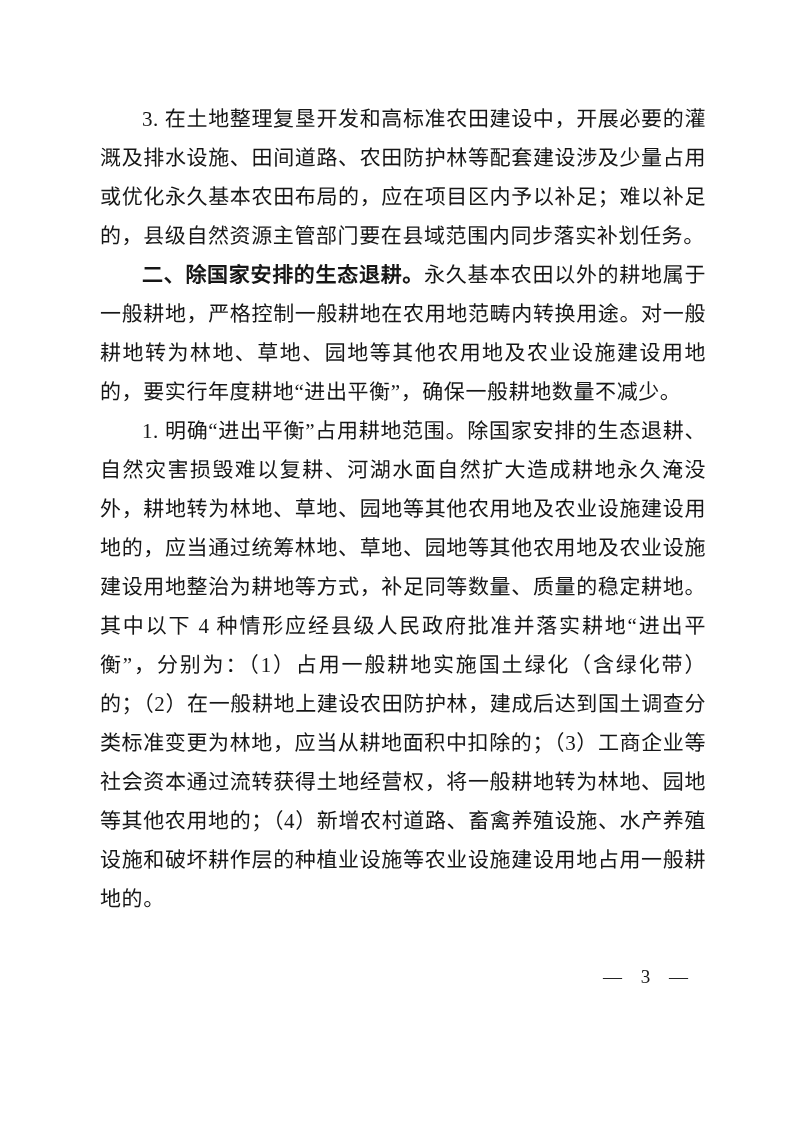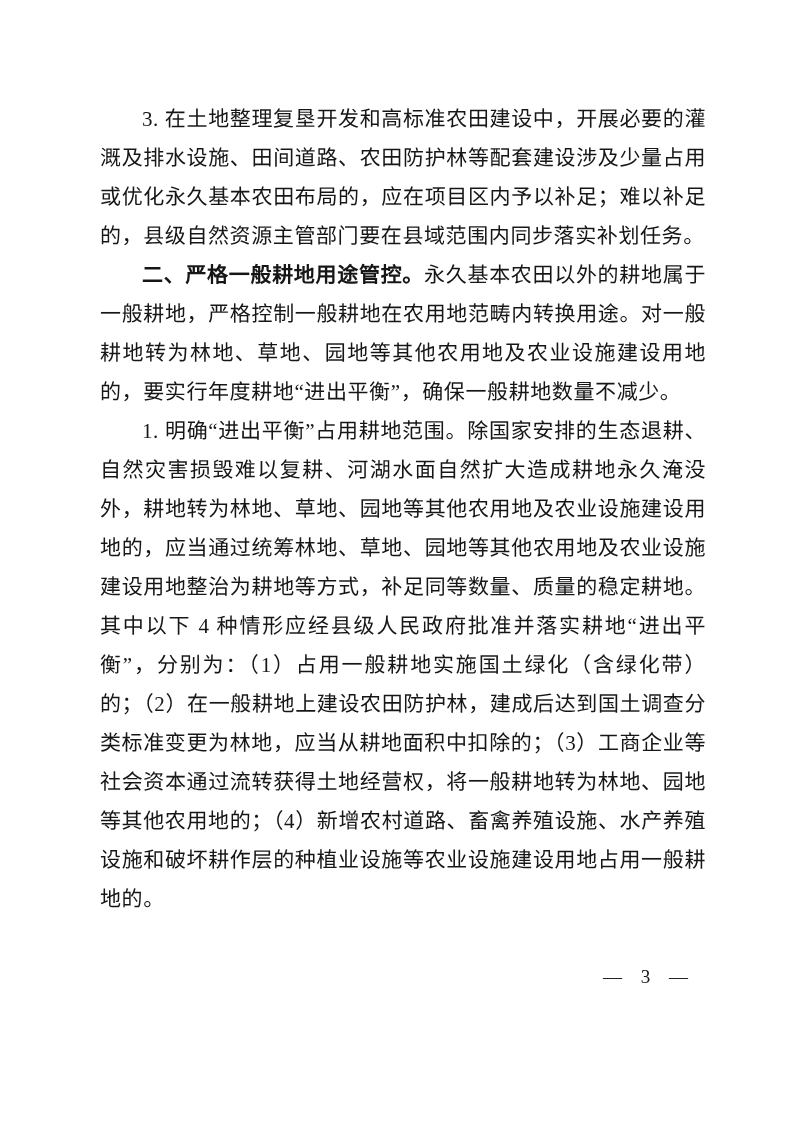--- a/index.html
+++ b/index.html
@@ -52,21 +52,21 @@
   .page-footer .num {
     margin: 0 14px;
   }
 </style>
 </head>
 <body>
 
 <div class="page">
   <div class="doc-body">
       <p>3. 在土地整理复垦开发和高标准农田建设中，开展必要的灌溉及排水设施、田间道路、农田防护林等配套建设涉及少量占用或优化永久基本农田布局的，应在项目区内予以补足；难以补足的，县级自然资源主管部门要在县域范围内同步落实补划任务。</p>
-      <p><b class="lead">二、严格一般耕地用途管控。</b>永久基本农田以外的耕地属于一般耕地，严格控制一般耕地在农用地范畴内转换用途。对一般耕地转为林地、草地、园地等其他农用地及农业设施建设用地的，要实行年度耕地“进出平衡”，确保一般耕地数量不减少。</p>
+      <p><b class="lead">二、除国家安排的生态退耕。</b>永久基本农田以外的耕地属于一般耕地，严格控制一般耕地在农用地范畴内转换用途。对一般耕地转为林地、草地、园地等其他农用地及农业设施建设用地的，要实行年度耕地“进出平衡”，确保一般耕地数量不减少。</p>
       <p>1. 明确“进出平衡”占用耕地范围。除国家安排的生态退耕、自然灾害损毁难以复耕、河湖水面自然扩大造成耕地永久淹没外，耕地转为林地、草地、园地等其他农用地及农业设施建设用地的，应当通过统筹林地、草地、园地等其他农用地及农业设施建设用地整治为耕地等方式，补足同等数量、质量的稳定耕地。其中以下 4 种情形应经县级人民政府批准并落实耕地“进出平衡”，分别为：（1）占用一般耕地实施国土绿化（含绿化带）的；（2）在一般耕地上建设农田防护林，建成后达到国土调查分类标准变更为林地，应当从耕地面积中扣除的；（3）工商企业等社会资本通过流转获得土地经营权，将一般耕地转为林地、园地等其他农用地的；（4）新增农村道路、畜禽养殖设施、水产养殖设施和破坏耕作层的种植业设施等农业设施建设用地占用一般耕地的。</p>
     </div>
   <div class="page-footer">
     <span class="dash">—</span>
     <span class="num">3</span>
     <span class="dash">—</span>
   </div>
 </div>
 
 </body></html>

